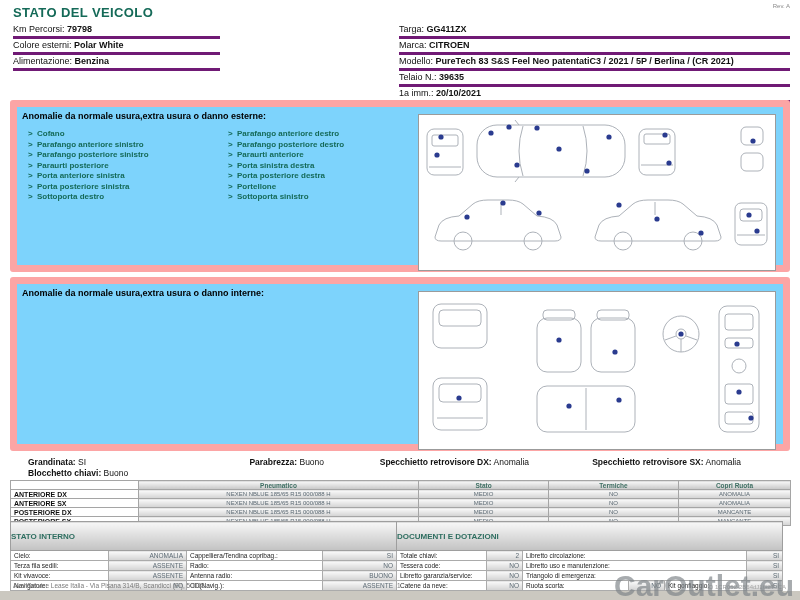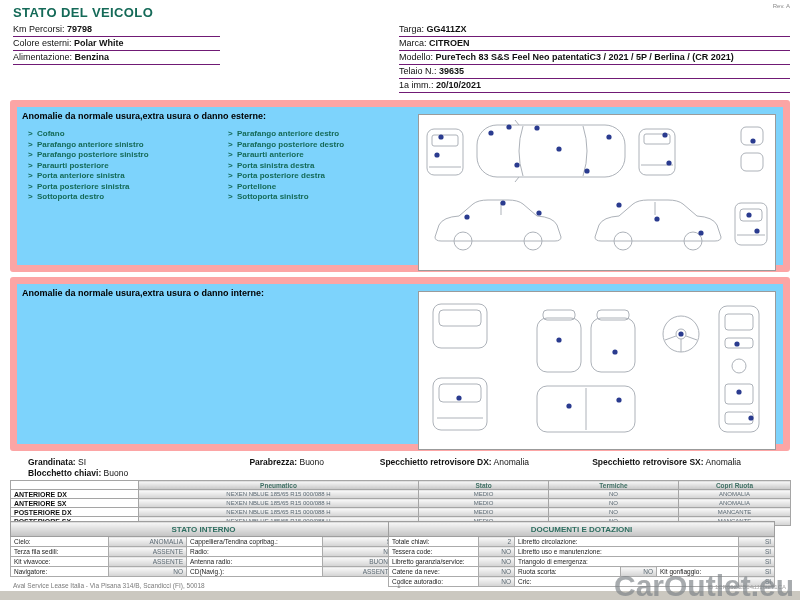--- a/index.html
+++ b/index.html
@@ -7,21 +7,21 @@
   body{background:#cbc8c0;font-family:"Liberation Sans",sans-serif;color:#111}
   .page{position:relative;width:800px;height:600px;background:#fff;overflow:hidden}
   .bottom-strip{position:absolute;left:0;bottom:0;width:100%;height:9px;background:#cbc8c0}
 
   .report-title{position:absolute;left:13px;top:5px;font-size:13px;font-weight:bold;color:#156a58;letter-spacing:.4px}
   .rev{position:absolute;right:10px;top:3px;font-size:6px;color:#8a8a8a}
 
   .info-block{position:absolute;top:23px;font-size:9px}
   .info-left{left:13px;width:207px}
   .info-right{left:399px;width:391px}
-  .info-row{border-bottom:1px solid #701a75;padding:1px 0 2px;line-height:10px;min-height:12px}
+  .info-row{border-bottom:3px solid #701a75;padding:1px 0 2px;line-height:10px;min-height:12px}
   .info-row .val{font-weight:bold}
 
   .box{position:absolute;left:10px;width:780px;border:7px solid #fca5a5;border-radius:3px;background:#7dd3fc}
   #box-ext{top:100px;height:172px}
   #box-int{top:277px;height:174px}
   .box-title{font-size:9px;font-weight:bold;padding:4px 5px 1px;color:#000}
   .anom-cols{position:absolute;left:9px;top:22px;display:flex}
   .anom-col{width:200px}
   .anom-item{position:relative;font-size:8px;font-weight:bold;color:#156a58;line-height:10.5px;padding-left:11px}
   .anom-item::before{content:">";position:absolute;left:2px}
@@ -39,22 +39,22 @@
 
   .tyres{position:absolute;left:10px;top:480px;width:780px;border-collapse:collapse;table-layout:fixed}
   .tyres th,.tyres td{border:1px solid #a5a5a5;height:9px;padding:0 3px;overflow:hidden;white-space:nowrap}
   .tyres th{font-size:6.5px;font-weight:bold;color:#3f6f63;background:linear-gradient(#f7f7f7,#c6c6c6);text-align:center}
   .tyres th.blank{background:#fff}
   .tyres td.pos{font-size:7px;font-weight:bold;color:#111;background:#fff}
   .tyres td.cell{font-size:6px;color:#5c6a74;text-align:center;background:linear-gradient(#fafafa,#d2d2d2)}
 
   .btable{position:absolute;top:521px;border-collapse:collapse;table-layout:fixed}
   #interno{left:10px;width:386px}
-  #docs{left:388px;width:386px}
-  .btable th{border:1px solid #9e9e9e;font-size:8px;font-weight:bold;color:#2e6e60;background:linear-gradient(#f7f7f7,#c2c2c2);height:15px;text-align:center}
+  #docs{left:396px;width:386px}
+  .btable th{border:1px solid #9e9e9e;font-size:8px;font-weight:bold;color:#2e6e60;background:linear-gradient(#f7f7f7,#c2c2c2);height:29px;text-align:left}
   .btable td{border:1px solid #ababab;height:10px;padding:0 3px;font-size:6.5px;overflow:hidden;white-space:nowrap}
   .btable td.lbl{color:#222;background:#fff}
   .btable td.val{color:#5c6a74;text-align:right;background:linear-gradient(#fafafa,#d2d2d2)}
 
   .footer{position:absolute;left:13px;top:582px;font-size:6.5px;color:#7a7a7a}
   .page-num{position:absolute;left:397px;top:582px;font-size:6.5px;color:#7a7a7a}
   .doc-id{position:absolute;right:14px;bottom:10px;font-size:6px;color:#a6a6a6;z-index:1}
   .watermark{position:absolute;right:6px;bottom:0;font-size:30px;line-height:28px;font-weight:bold;color:rgba(125,131,136,.68);z-index:2}
 </style>
 </head>

